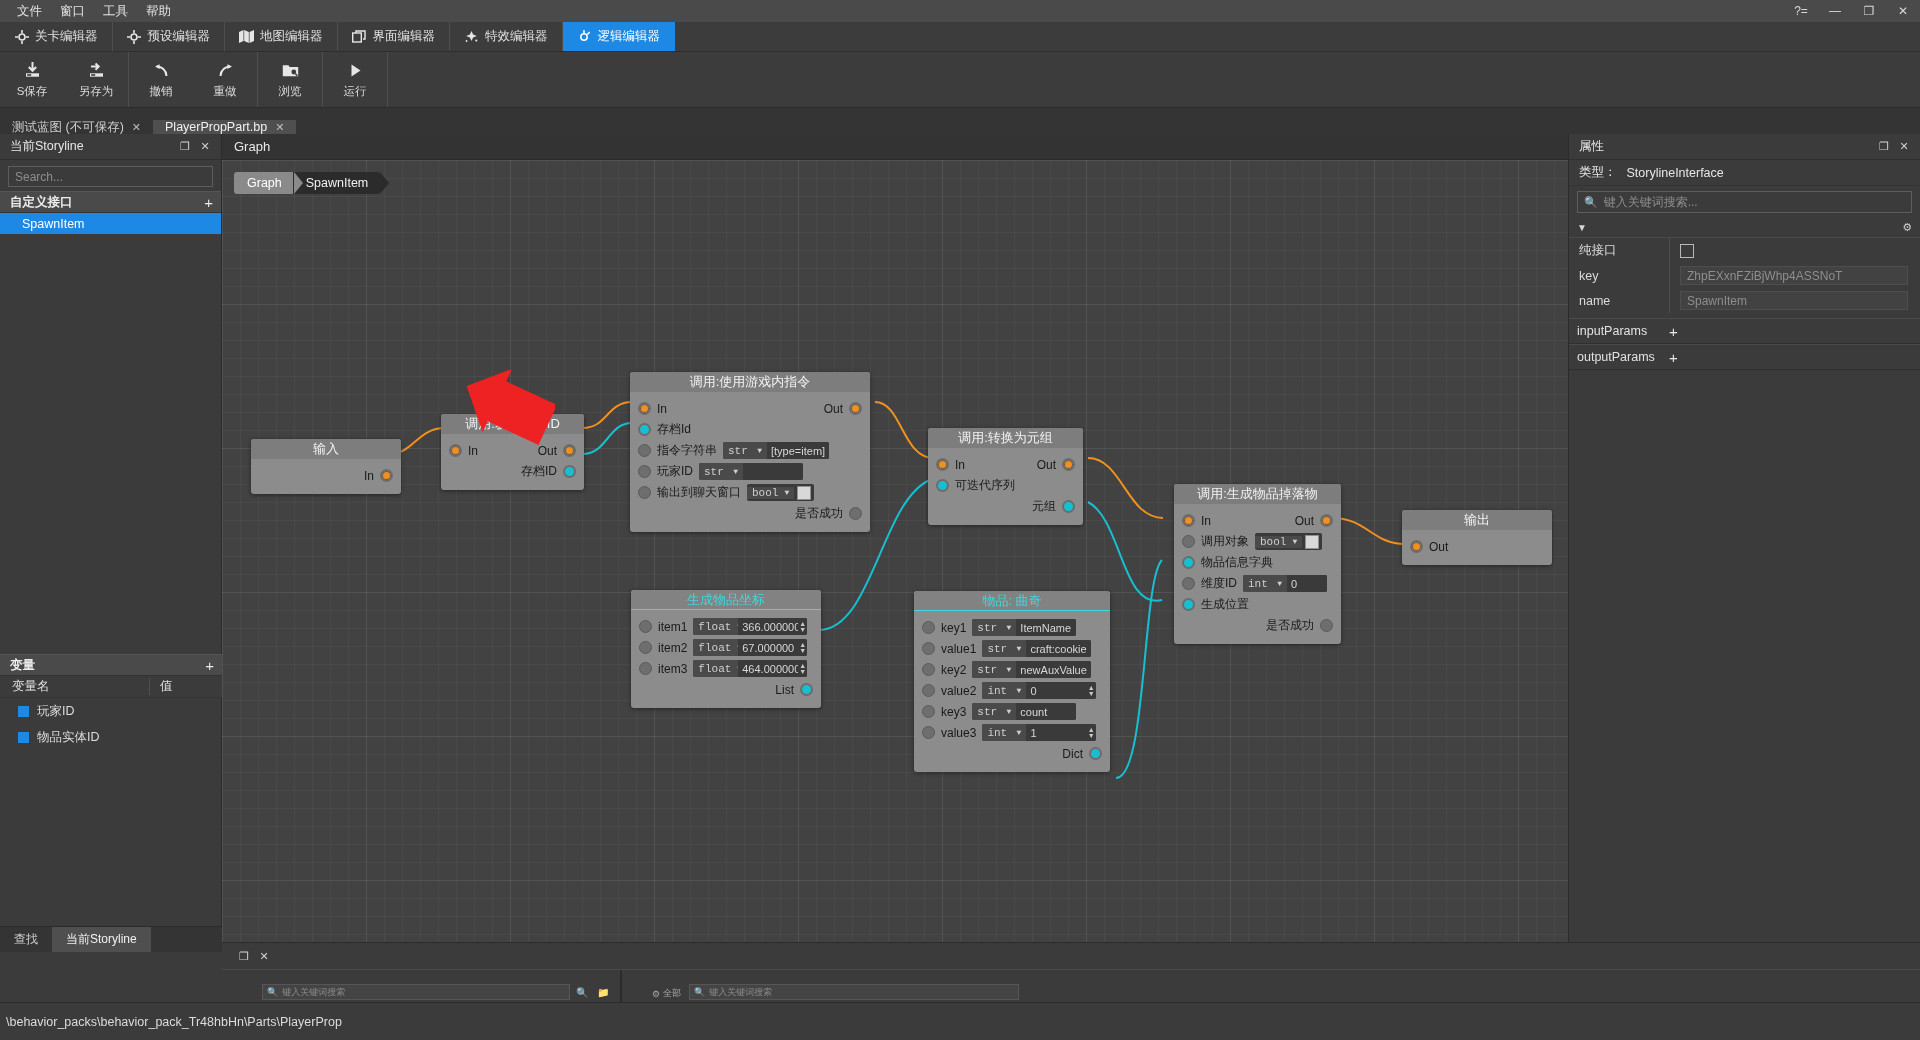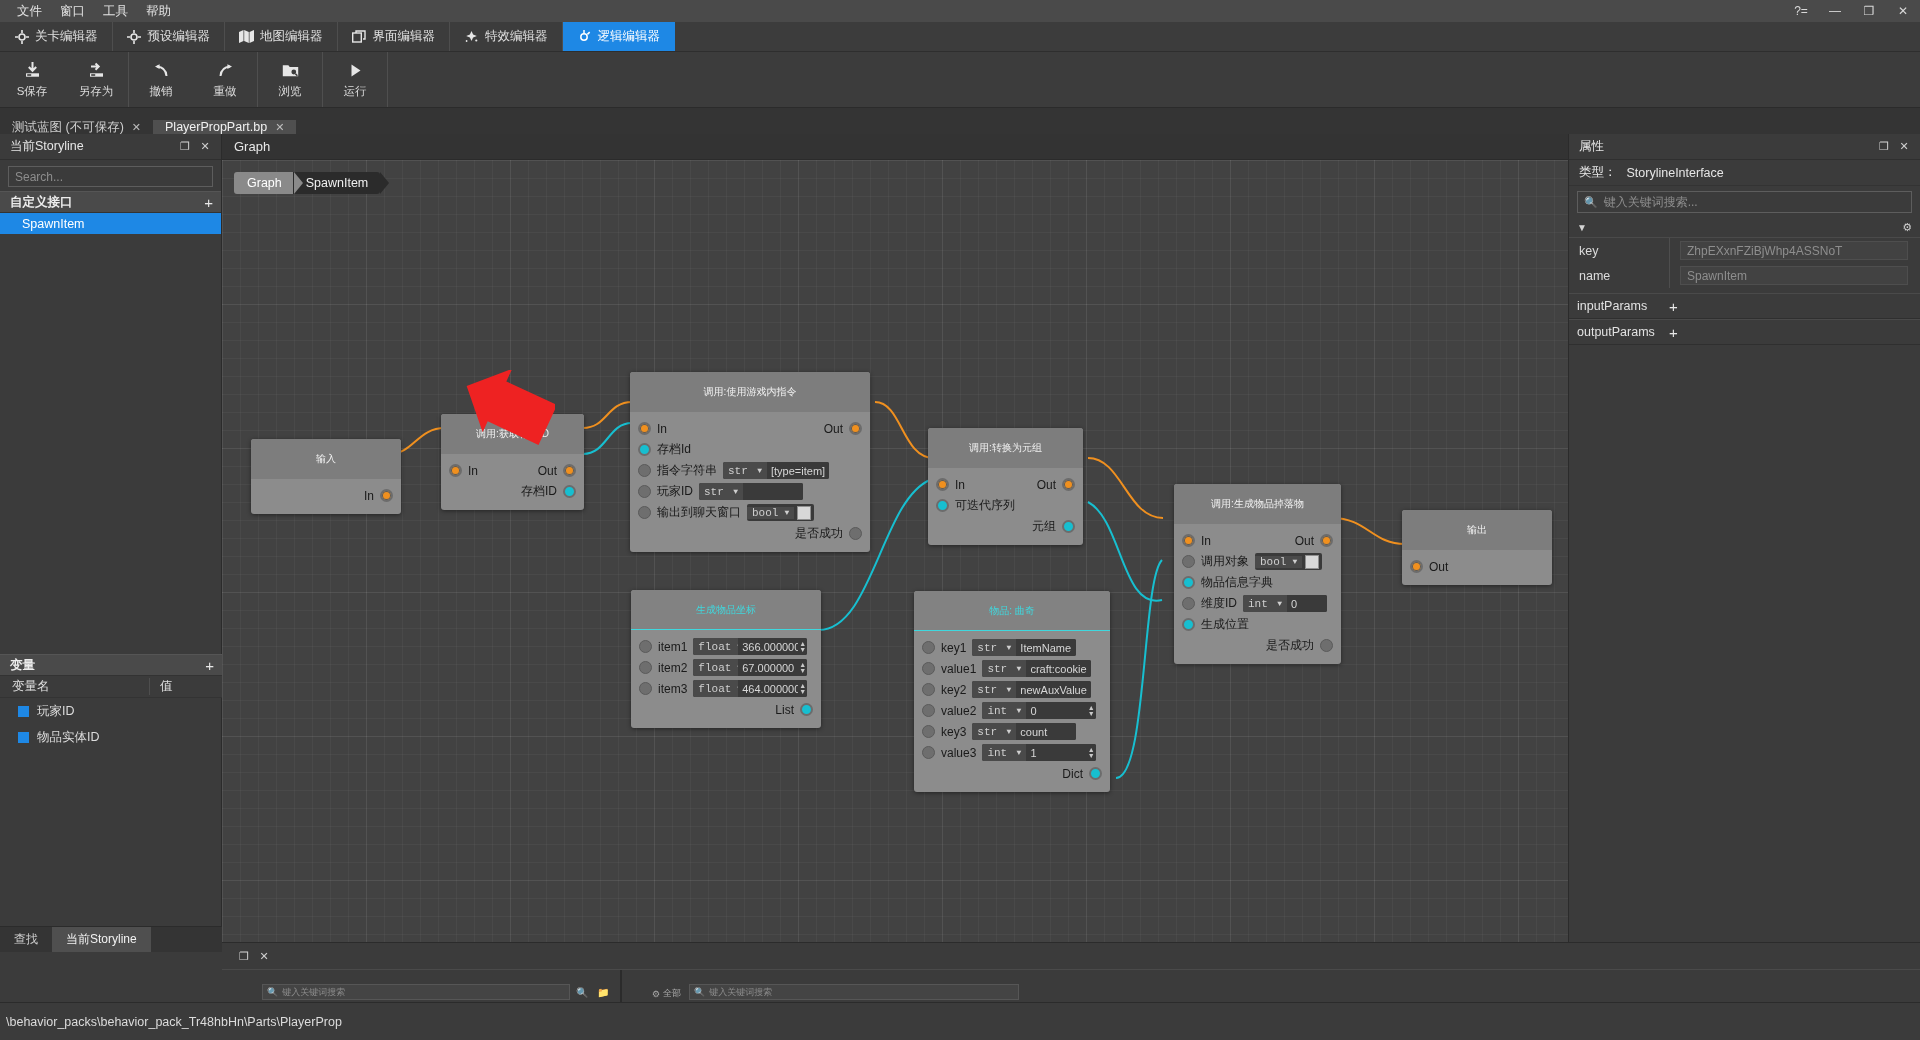--- a/index.html
+++ b/index.html
@@ -141,22 +141,22 @@
   }
   .crumb.c2:after {
     content:""; position:absolute; right:-9px; top:0; width:0; height:0;
     border-top:11px solid transparent; border-bottom:11px solid transparent;
     border-left:9px solid #2b2b2b;
   }
 
   
   .node { position:absolute; background:#8c8c8c; border-radius:3px; box-shadow:0 1px 4px rgba(0,0,0,.45); }
   .node .nhdr {
-    height:40px; display:flex; align-items:center; justify-content:center;
-    font-size:10px; color:#f2f2f2; background:#7d7d7d; border-radius:3px 3px 0 0;
+    height:20px; display:flex; align-items:center; justify-content:center;
+    font-size:13px; color:#f2f2f2; background:#7d7d7d; border-radius:3px 3px 0 0;
   }
   .node.lit .nhdr { background:#828282; color:#3fd8de; border-bottom:1px solid #3fd8de; }
   .node .nbody { padding:6px 0 8px 0; }
   .prow { height:21px; display:flex; align-items:center; padding:0 8px; gap:6px; position:relative; }
   .prow .plabel { font-size:12px; color:#1a1a1a; white-space:nowrap; }
   .prow .spacer { flex:1; }
 
   .pin {
     width:13px; height:13px; border-radius:50%; background:#6c6c6c;
     border:1px solid #555; flex:0 0 auto; position:relative;
@@ -751,20 +751,26 @@
         <span class="qi">🔍</span>
         <span class="qt">键入关键词搜索...</span>
       </div>
     </div>
     <div class="pcollapse">
       <span class="tri">▼</span>
       <span class="gear">⚙</span>
     </div>
 
     <div class="prop">
+      <div class="pk">纯接口</div>
+      <div class="pv">
+        <span class="pchk"></span>
+      </div>
+    </div>
+    <div class="prop">
       <div class="pk">key</div>
       <div class="pv">
         <span class="pinput">ZhpEXxnFZiBjWhp4ASSNoT</span>
       </div>
     </div>
     <div class="prop">
       <div class="pk">name</div>
       <div class="pv">
         <span class="pinput">SpawnItem</span>
       </div>

